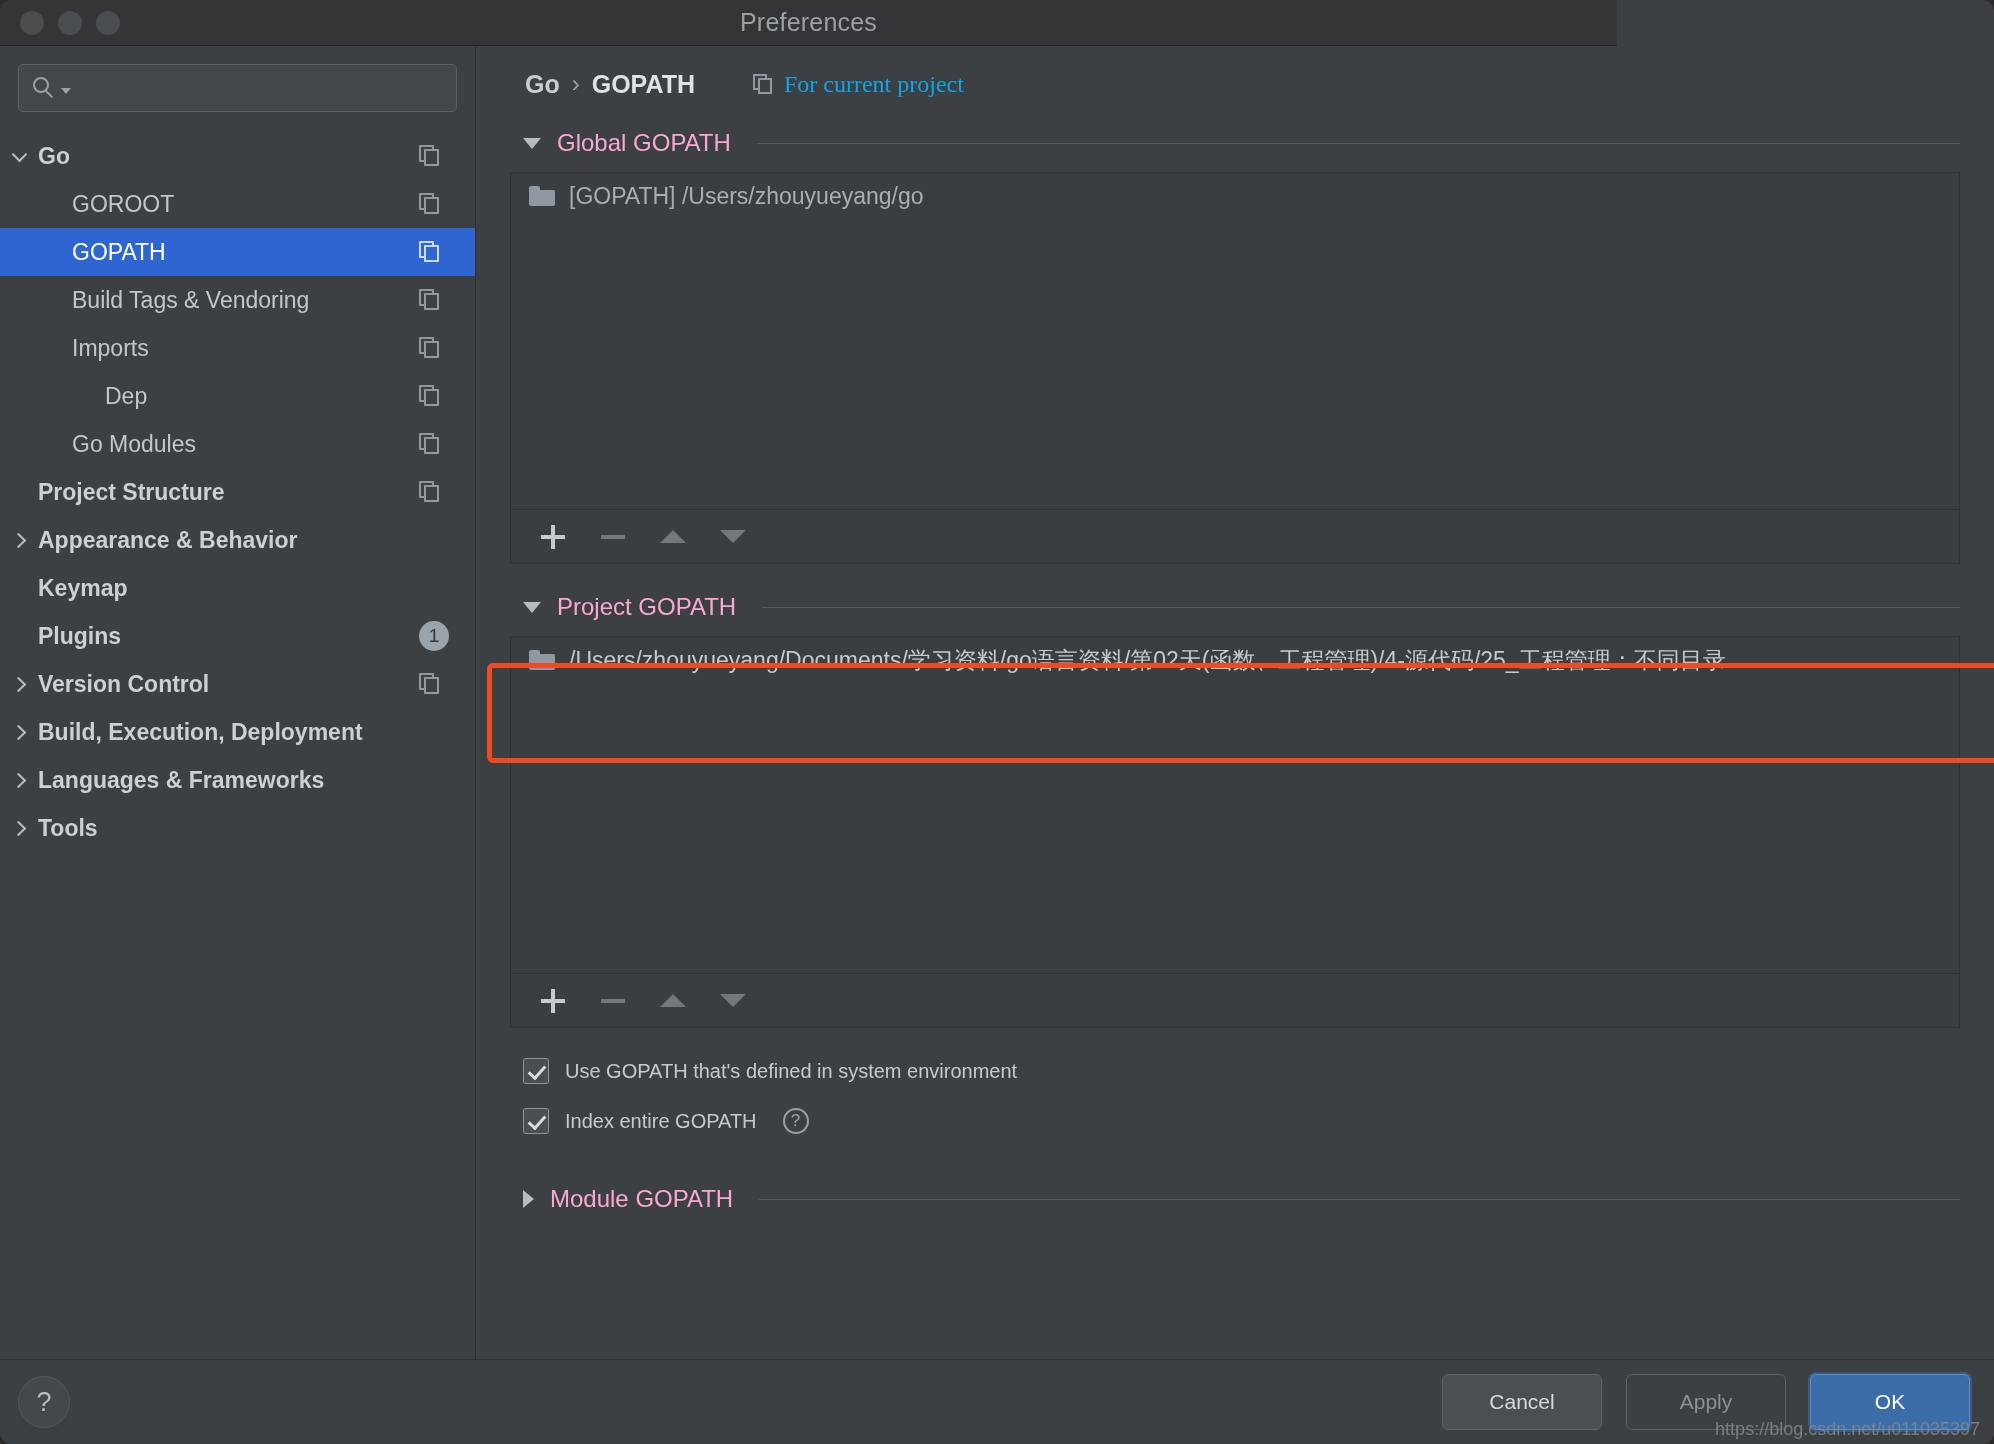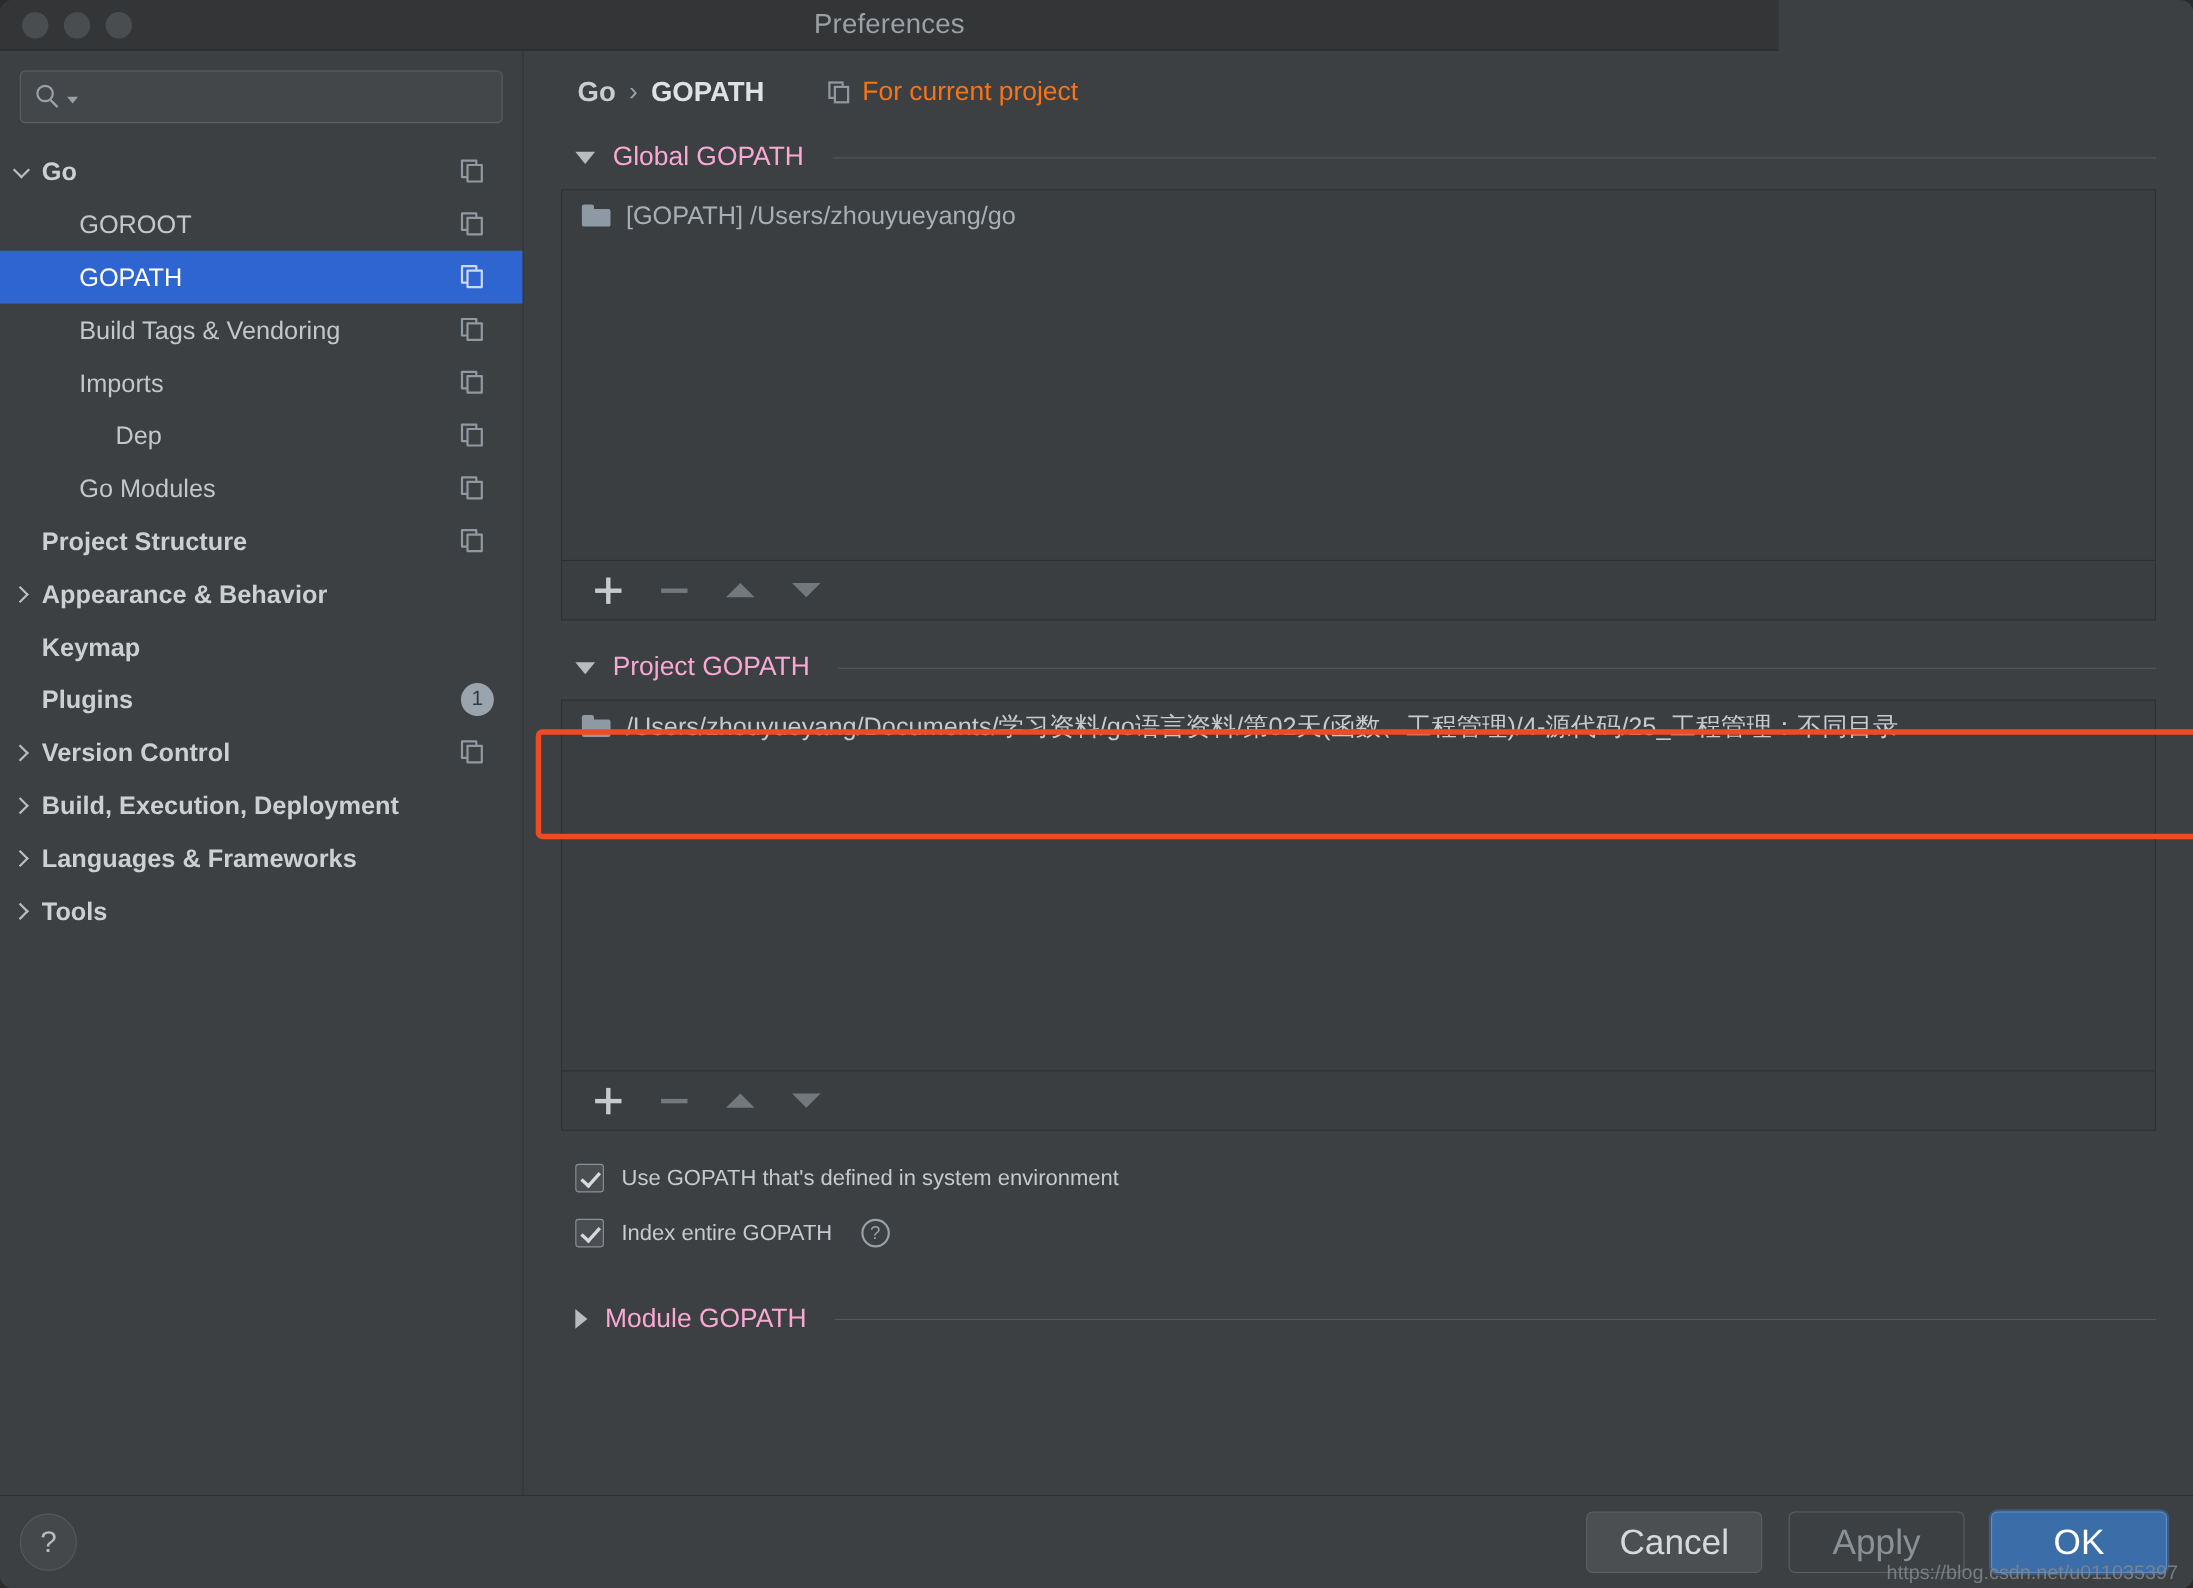--- a/index.html
+++ b/index.html
@@ -124,21 +124,21 @@
   }
   .breadcrumb {
     display: flex; align-items: center; gap: 12px;
     height: 76px; padding-left: 15px;
   }
   .bc-go   { font-size: 25px; font-weight: bold; color: #c9cdd0; }
   .bc-sep  { font-size: 24px; color: #9aa0a6; }
   .bc-cur  { font-size: 25px; font-weight: bold; color: #dfe2e4; }
   .bc-proj {
     display: flex; align-items: center; gap: 10px; margin-left: 46px;
-    font-size: 24px; color: #f97316;
+    font-size: 24px; color: #0ea5e9; font-family: Liberation Serif, serif;
   }
   .copy-icon-sm { position: relative; width: 21px; height: 21px; flex: none; }
   .copy-icon-sm .back {
     position: absolute; left: 0; top: 0; width: 14px; height: 16px;
     border: 2px solid #9198a0;
   }
   .copy-icon-sm .front {
     position: absolute; left: 5px; top: 4px; width: 14px; height: 16px;
     border: 2px solid #9198a0; background: #3c4043;
   }
@@ -256,21 +256,21 @@
     width: 52px; height: 52px; border-radius: 50%;
     border: 1px solid #56595c; background: #44484b;
     color: #b7bbbe; font-size: 27px;
     display: flex; align-items: center; justify-content: center;
     margin-left: 18px;
   }
   .footer-spacer { flex: 1; }
   .btn {
     height: 56px; min-width: 160px; border-radius: 6px;
     display: flex; align-items: center; justify-content: center;
-    font-size: 32px; margin-right: 24px;
+    font-size: 21px; margin-right: 24px;
     border: 1px solid #5d6164; background: #4b4f52; color: #d6d9db;
   }
   .btn.ghost { background: transparent; color: #8b9095; }
   .btn.primary {
     background: #3b6ea8; border-color: #5b8ec8; color: #ffffff;
     box-shadow: 0 0 0 2px rgba(70,120,190,.45);
   }
   .watermark {
     position: absolute; right: 14px; bottom: 4px;
     font-size: 18px; color: #83888c; opacity: .85;

